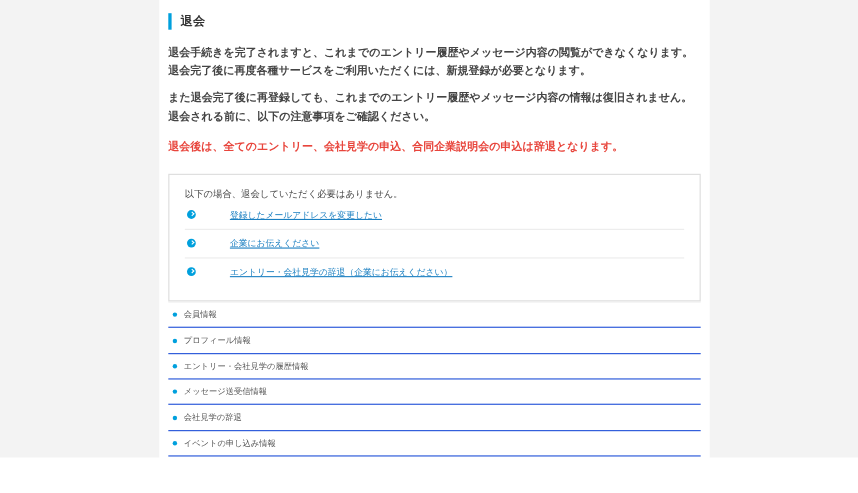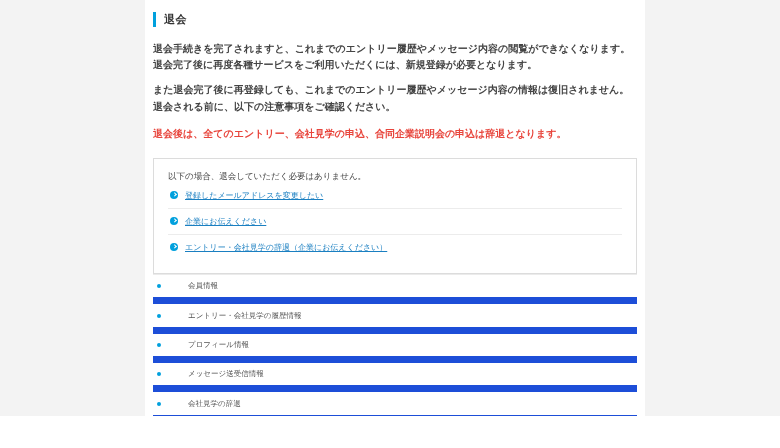--- a/index.html
+++ b/index.html
@@ -82,20 +82,21 @@
   }
   .notice-heading {
     font-size: 8.5px;
     color: #444444;
   }
   .notice-link-row {
     display: flex;
     align-items: center;
     padding: 7px 0 7px 2px;
     border-bottom: 1px solid #ececec;
+    gap: 24px;
   }
   .notice-link-row:last-child { border-bottom: none; text-align: right; }
   .bullet-icon {
     width: 8px;
     height: 8px;
     border-radius: 50%;
     background: #00a0dd;
     margin-right: 7px;
     flex: 0 0 auto;
     position: relative;
@@ -124,23 +125,22 @@
     font-size: 8.5px;
     color: #444444;
     margin-bottom: 9px;
   }
   .data-list { }
   .data-item {
     display: flex;
     align-items: center;
     font-size: 7.5px;
     color: #555555;
-    border-bottom: 7px solid #1d4ed8;
+    border-bottom: 1px solid #1d4ed8;
     padding: 6.2px 0 6.2px 4px;
-    gap: 21px;
   }
   .data-item:first-child { border-top: 1px solid #ebebeb; }
   .dot {
     width: 4px;
     height: 4px;
     border-radius: 50%;
     background: #00a0dd;
     margin-right: 6px;
     flex: 0 0 auto;
   }
@@ -188,25 +188,25 @@
     </div>
 
 
     <div class="data-list">
       <div class="data-item">
         <span class="dot"></span>
         <span>会員情報</span>
       </div>
       <div class="data-item">
         <span class="dot"></span>
+        <span>プロフィール情報</span>
+      </div>
+      <div class="data-item">
+        <span class="dot"></span>
         <span>エントリー・会社見学の履歴情報</span>
-      </div>
-      <div class="data-item">
-        <span class="dot"></span>
-        <span>プロフィール情報</span>
       </div>
       <div class="data-item">
         <span class="dot"></span>
         <span>メッセージ送受信情報</span>
       </div>
       <div class="data-item">
         <span class="dot"></span>
         <span>会社見学の辞退</span>
       </div>
       <div class="data-item">

